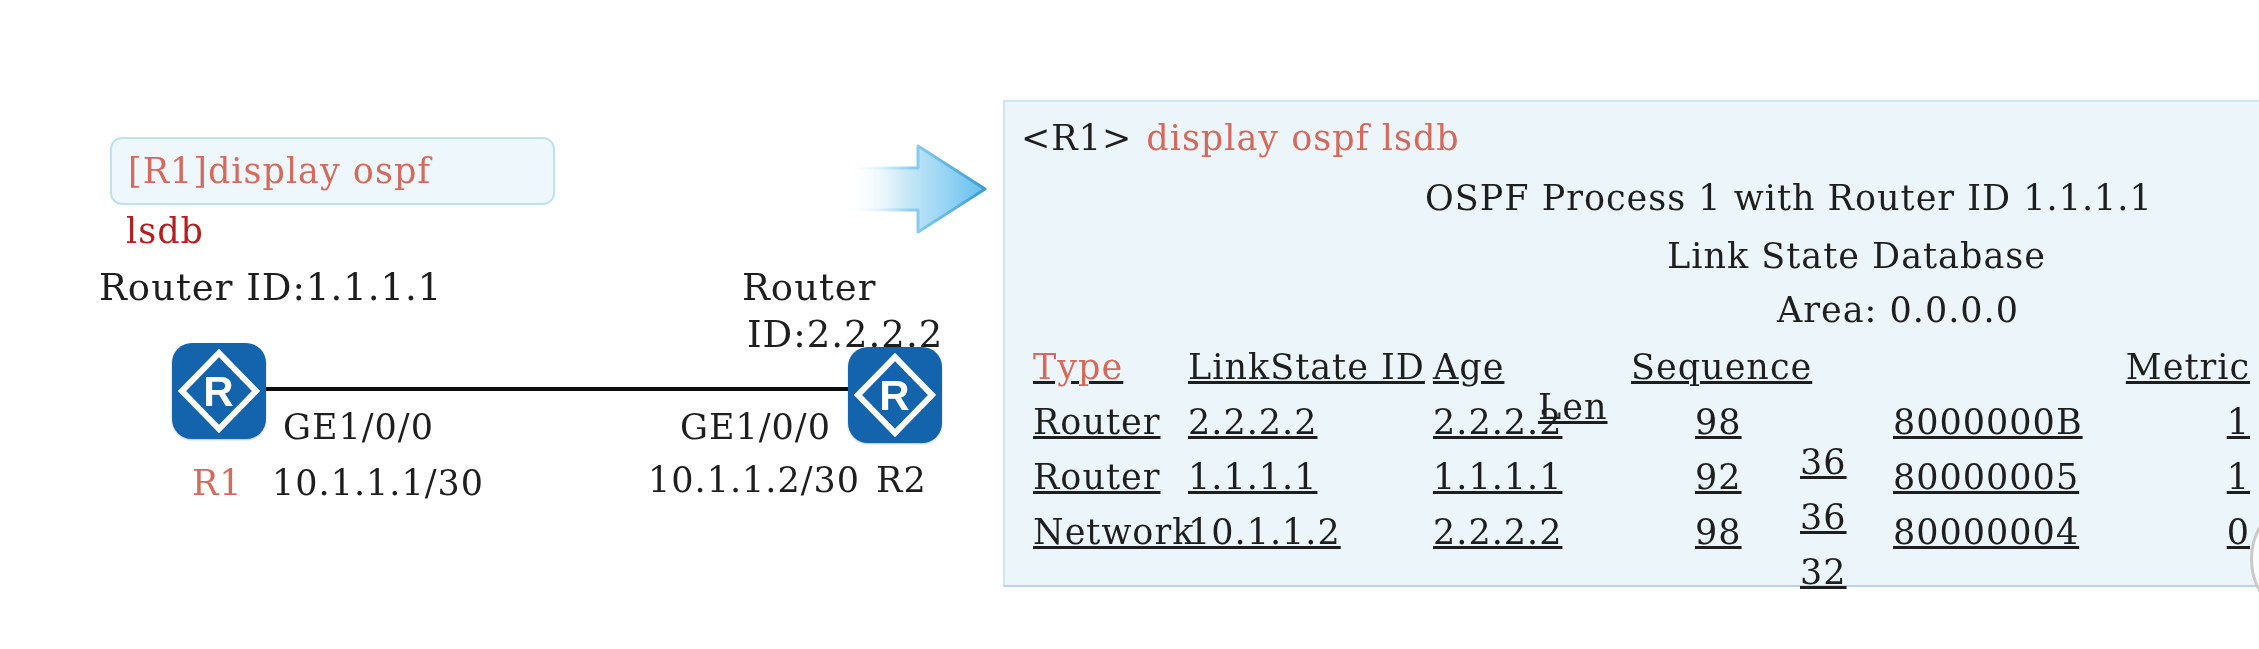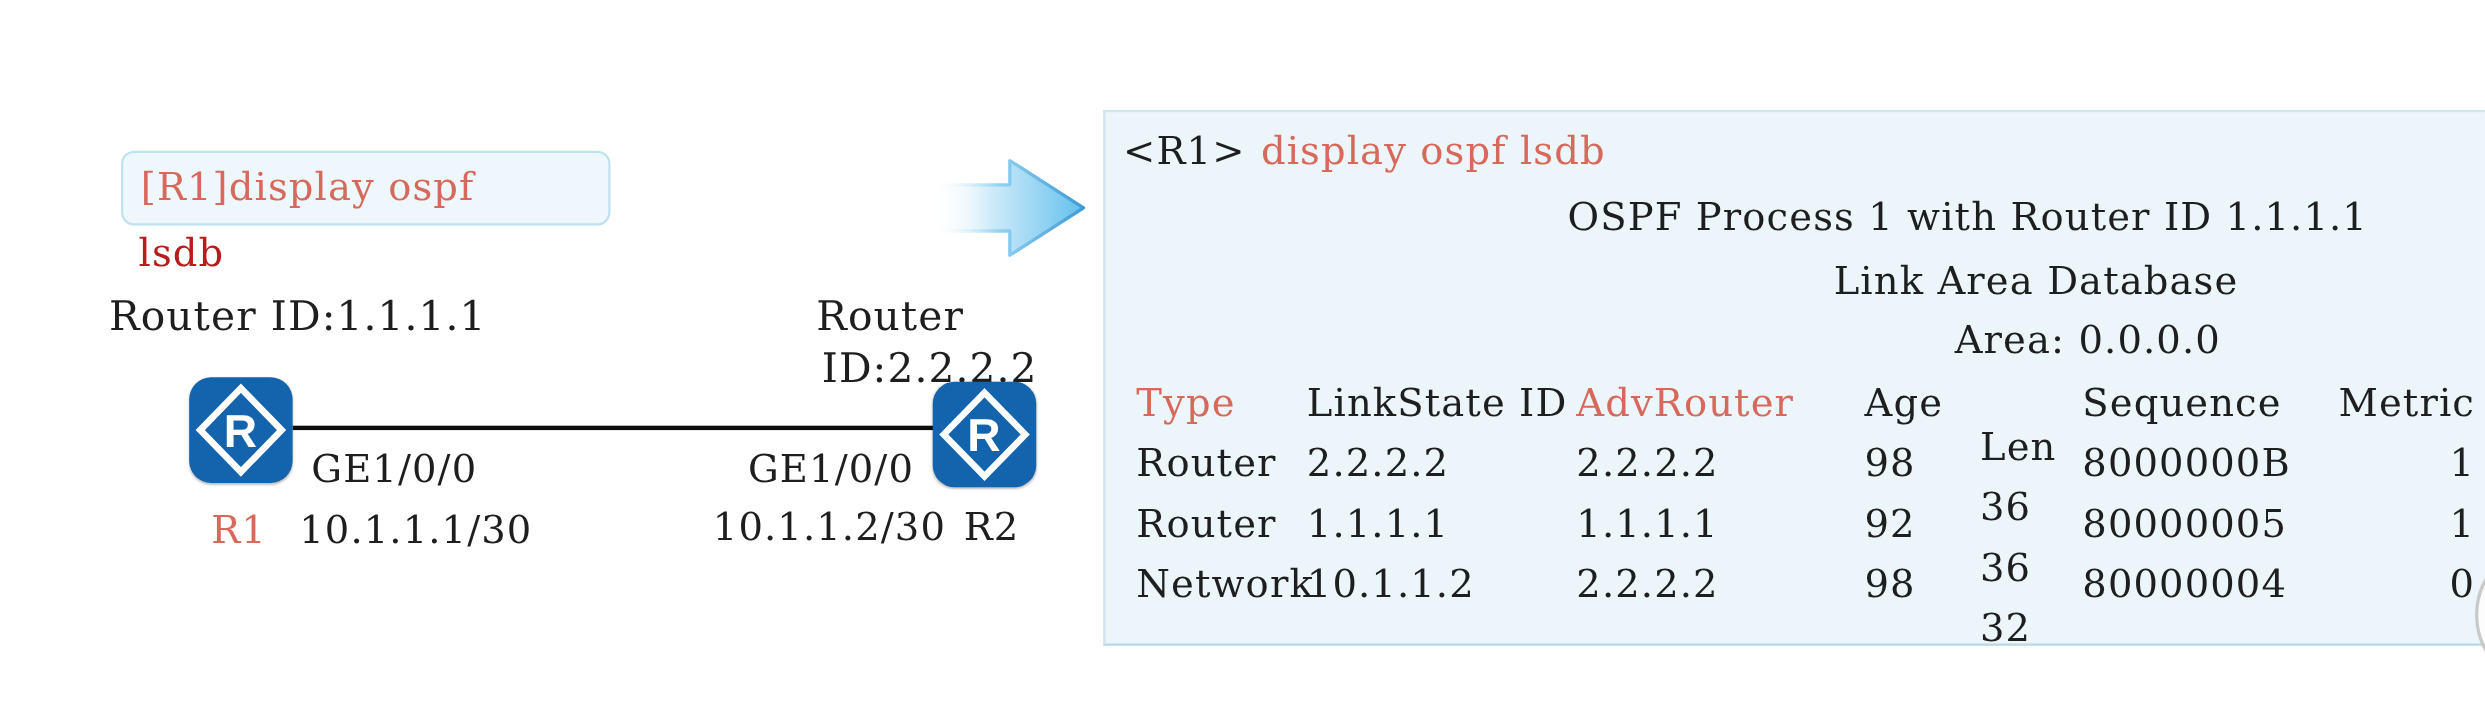--- a/index.html
+++ b/index.html
@@ -48,21 +48,21 @@
     border-bottom:2px solid #b9d7e2;box-sizing:border-box;
   }
   .t-cmd{left:16px;top:16px;white-space:nowrap;}
   .t-cmd .prompt{color:#1e1e1e;}
   .t-cmd .cmd{color:#d7695c;margin-left:14px;}
   .t-l1{left:420px;top:76px;white-space:nowrap;}
   .t-l2{left:662px;top:134px;white-space:nowrap;}
   .t-l3{left:756px;top:188px;white-space:nowrap;margin-left:16px;}
 
   .t-table{left:0;top:238px;width:1254px;}
-  .t-row{display:flex;height:55px;line-height:55px;white-space:nowrap;}
+  .t-row{display:flex;height:55px;line-height:55px;white-space:nowrap;text-decoration:underline;}
   .cell{flex:none;box-sizing:border-box;overflow:visible;}
   .c1{width:183px;padding-left:28px;}
   .c2{width:245px;}
   .c3{width:262px;}
   .c4{width:80px;}
   .c5{width:118px;padding-left:25px;margin-top:40px;}
   .c6{width:200px;}
   .c7{flex:1;text-align:right;padding-right:9px;}
   .hdr .c1,.hdr .c3{color:#d7695c;}
 
@@ -128,29 +128,28 @@
     <polygon points="2,25 72,25 72,3 139,46 72,89 72,67 2,67" fill="url(#ag-fill)" stroke="url(#ag-stroke)" stroke-width="3" stroke-linejoin="round"></polygon>
   </svg>
 
   <div class="abs panel">
 
     <div class="abs t-cmd">
       <span class="prompt">&lt;R1&gt;</span><span class="cmd">display ospf lsdb</span>
     </div>
 
     <div class="abs t-l1">OSPF Process 1 with Router ID 1.1.1.1</div>
-    <div class="abs t-l2">Link Area Database</div>
+    <div class="abs t-l2">Link State Database</div>
     <div class="abs t-l3">Area: 0.0.0.0</div>
 
     <div class="abs t-table">
 
       <div class="t-row hdr">
         <div class="cell c1">Type</div>
         <div class="cell c2">LinkState ID</div>
-        <div class="cell c3">AdvRouter</div>
         <div class="cell c4">Age</div>
         <div class="cell c5">Len</div>
         <div class="cell c6">Sequence</div>
         <div class="cell c7">Metric</div>
       </div>
 
       <div class="t-row">
         <div class="cell c1">Router</div>
         <div class="cell c2">2.2.2.2</div>
         <div class="cell c3">2.2.2.2</div>

